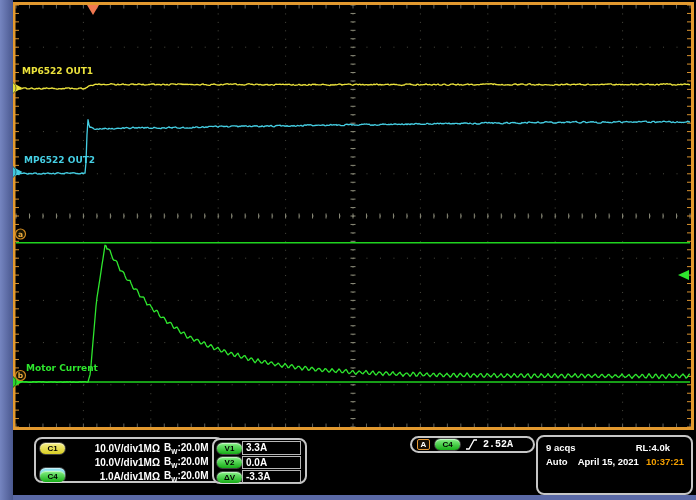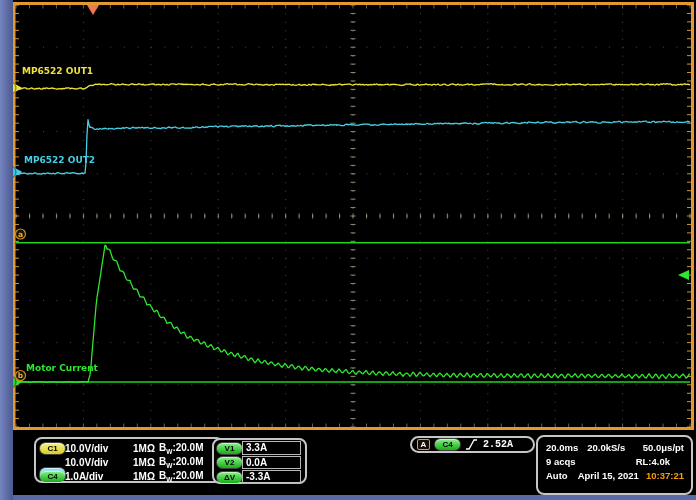--- a/index.html
+++ b/index.html
@@ -17,21 +17,21 @@
        box-sizing:border-box;color:#fff;}
   .badge{display:inline-flex;align-items:center;justify-content:center;flex:none;
        width:25px;height:11px;border-radius:6px;font-size:8px;font-weight:bold;color:#000;
        box-shadow:inset 0 1px 1px rgba(255,255,255,.55), 0 0 0 1px rgba(255,255,255,.25);}
   .badge.yellow{background:linear-gradient(#f6ef86,#d8ce25);}
   .badge.cyan{background:linear-gradient(#93e7f4,#27b3cb);margin-top:22px;}
   .badge.green{background:linear-gradient(#85f285,#17ad17);}
   .row{display:flex;align-items:center;}
   #channels-box{left:34px;top:437px;width:190px;height:46px;padding:2px 0 0 4px;}
   #channels-box .row{height:14px;font-size:10px;font-weight:bold;}
-  .ch-scale{width:68px;}
+  .ch-scale{margin-left:5px;width:68px;text-align:right;}
   .ch-imp{width:26px;}
   .ch-bw sub{font-size:6.5px;}
   #cursors-box{left:212px;top:438px;width:95px;height:46px;padding:1px 4px 0 3px;text-align:center;}
   #cursors-box .row{height:14.6px;}
   .cur-cell{width:62px;height:13.5px;border:1px solid #b8b8b8;
        display:flex;align-items:center;padding-left:3px;font-size:10px;font-weight:bold;
        box-sizing:border-box;margin-top:-1px;}
   #trigger-box{left:410px;top:436px;width:125px;height:17px;border-radius:9px;
        display:flex;align-items:center;padding:0 0 0 5px;gap:5px;}
   .a-badge{display:inline-flex;align-items:center;justify-content:center;width:13px;height:11px;
@@ -462,25 +462,20 @@
   <span class="a-badge">A</span>
   <span class="badge green">C4</span>
   <svg width="13" height="13">
     <polyline points="1,11 4,11 9,2 12,2" fill="none" stroke="#fff" stroke-width="1.3"></polyline>
   </svg>
   <span class="trig-level">2.52A</span>
 </div>
 
 <div id="acq-box" class="box">
   <div class="row">
-    <span style="margin-right:9px">20.0ms</span>
-    <span>20.0kS/s</span>
-    <span class="ml-auto">50.0μs/pt</span>
-  </div>
-  <div class="row">
     <span>9 acqs</span>
     <span class="ml-auto" style="margin-right:14px">RL:4.0k</span>
   </div>
   <div class="row">
     <span style="margin-right:10px">Auto</span>
     <span>April 15, 2021</span>
     <span class="ml-auto" style="color:#f5a000">10:37:21</span>
   </div>
 </div>
 

